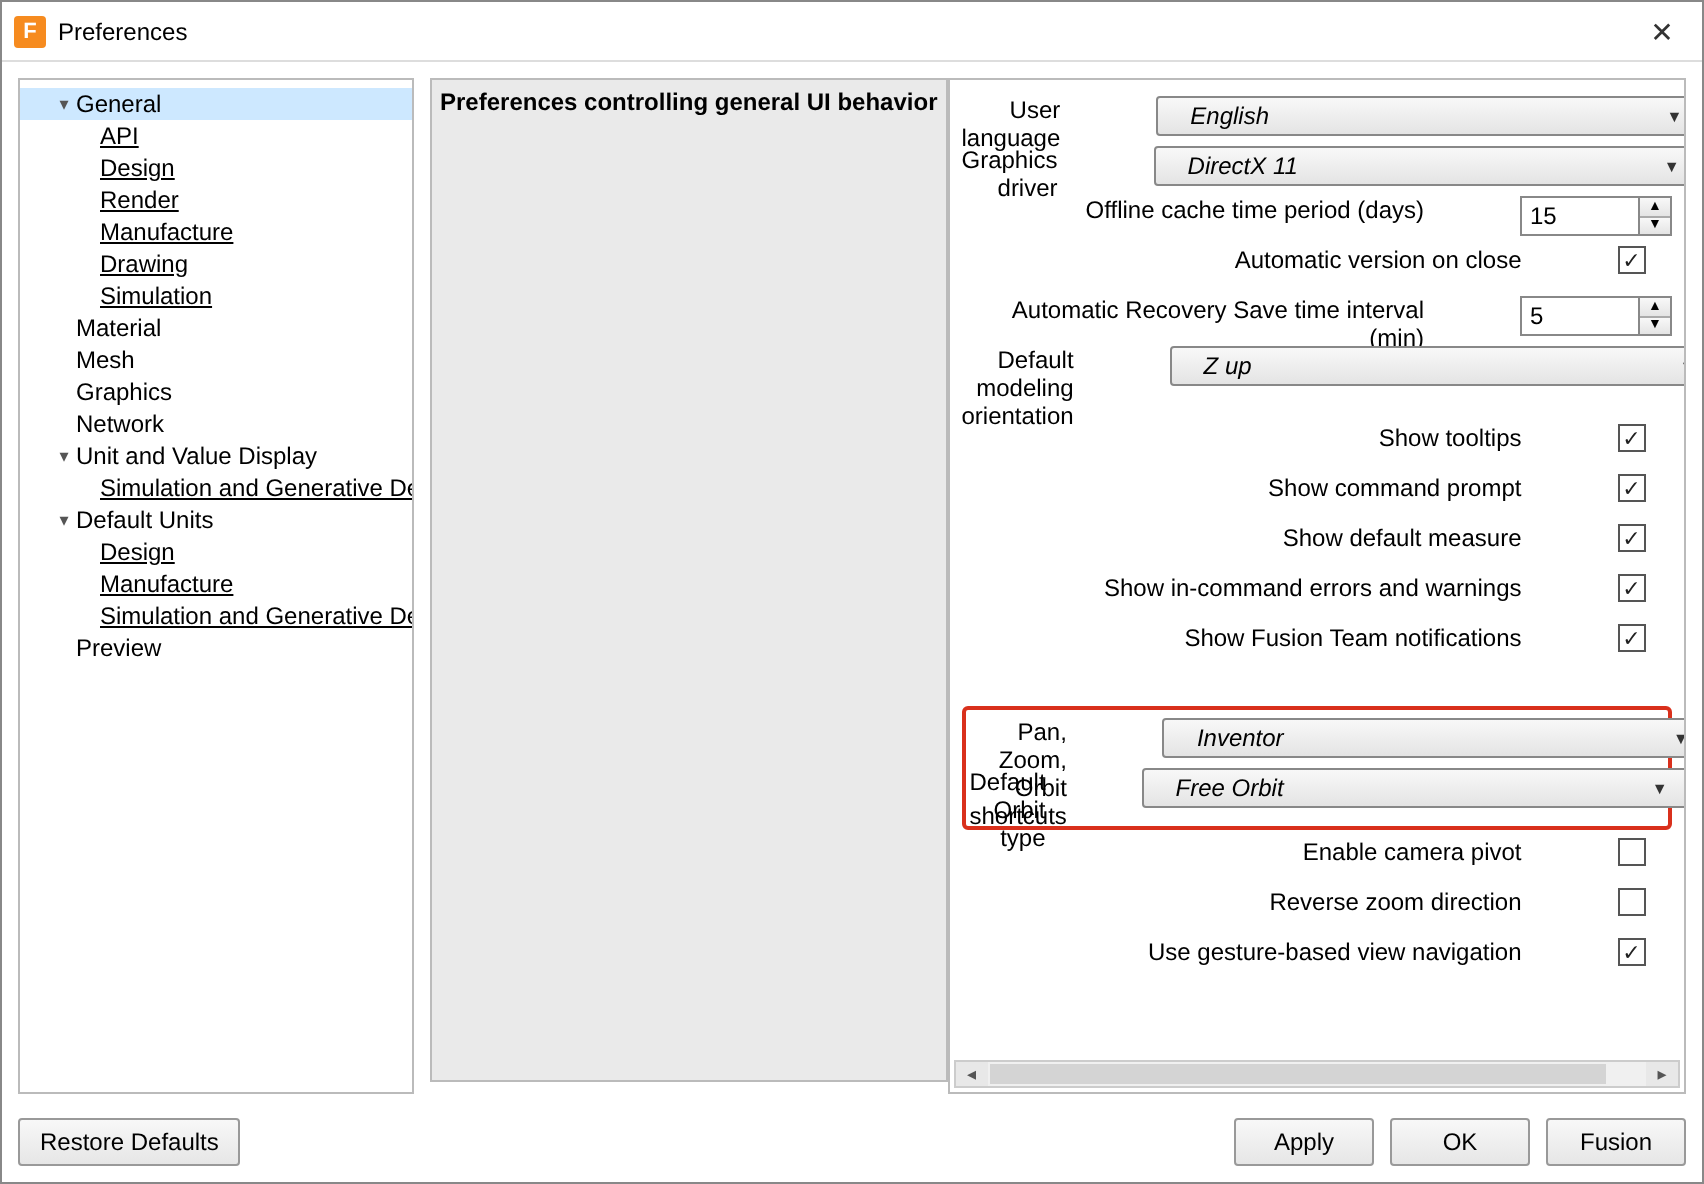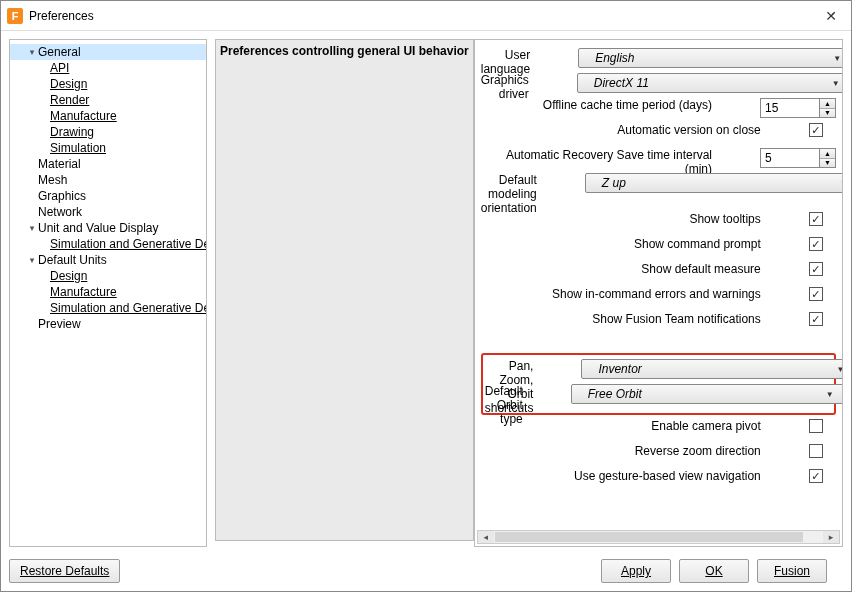--- a/index.html
+++ b/index.html
@@ -181,23 +181,22 @@
     font-size: 9px; color:#555; background:#e8e8e8;
   }
   .hscrollbar .track { flex:1; position:relative; }
   .hscrollbar .thumb {
     position:absolute; top:1px; bottom:1px; left:1px; right:20px;
     background:#d4d4d4;
   }
   .footer {
     display: flex;
     align-items: flex-start;
-    padding: 4px 24px 8px 8px;
+    padding: 4px 8px 8px 8px;
     gap: 8px;
-    text-decoration: underline;
   }
   .footer .spacer { flex: 1; }
   .btn {
     min-width: 70px;
     height: 24px;
     border: 1px solid #999;
     background: linear-gradient(#f8f8f8,#e6e6e6);
     display: flex;
     align-items:center; justify-content:center;
     font-size: 12px;

